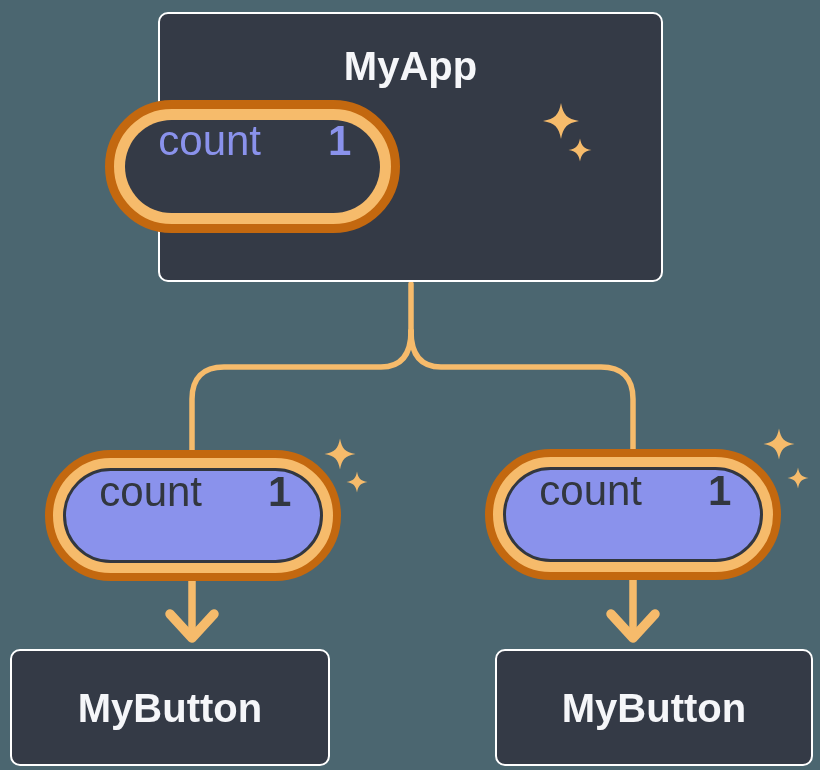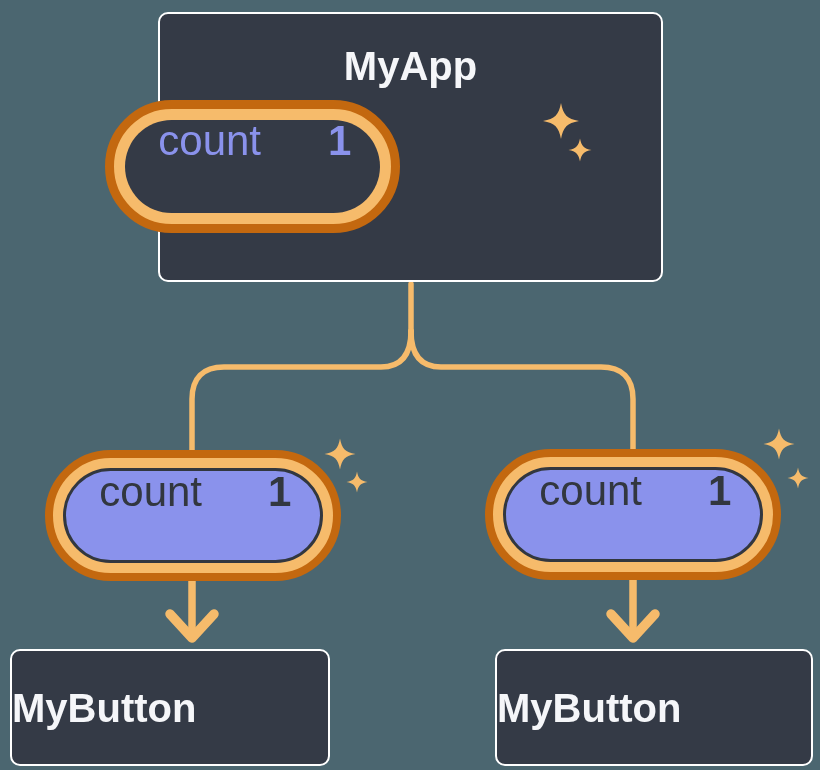--- a/index.html
+++ b/index.html
@@ -10,21 +10,21 @@
   *{margin:0;padding:0;box-sizing:border-box}
   html,body{width:820px;height:770px;overflow:hidden}
   body{font-family:"Liberation Sans",sans-serif;background:var(--background)}
   .stage{position:relative;width:648px;height:770px;background:var(--background)}
   .layer{position:absolute;left:0;top:0;width:820px;height:770px;pointer-events:none}
   #connector-layer{z-index:1}
   #sparkle-layer{z-index:6}
 
   .node{position:absolute;background:var(--panel);border:2px solid var(--panel-border);border-radius:10px;z-index:2}
   .node-root{left:158px;top:12px;width:505px;height:270px}
-  .node-leaf{display:flex;align-items:center;justify-content:flex-start}
+  .node-leaf{display:flex;align-items:center;justify-content:center}
   .node-leaf-left{left:10px;top:649px;width:320px;height:117px}
   .node-leaf-right{left:495px;top:649px;width:318px;height:117px}
   .node-title{position:absolute;top:32px;left:0;width:100%;text-align:center;
     color:var(--text-light);font-size:40px;font-weight:600;line-height:1;z-index:3}
   .leaf-title{color:var(--text-light);font-size:40px;font-weight:600;line-height:1}
 
   .pill{position:absolute;border-radius:999px;background:var(--orange-light);z-index:4}
   .pill-state{left:105px;top:100px;width:295px;height:133px;border:9px solid var(--orange)}
   .pill-prop{width:296px;height:131px;border:8px solid var(--orange)}
   .pill-prop-left{left:45px;top:450px}

